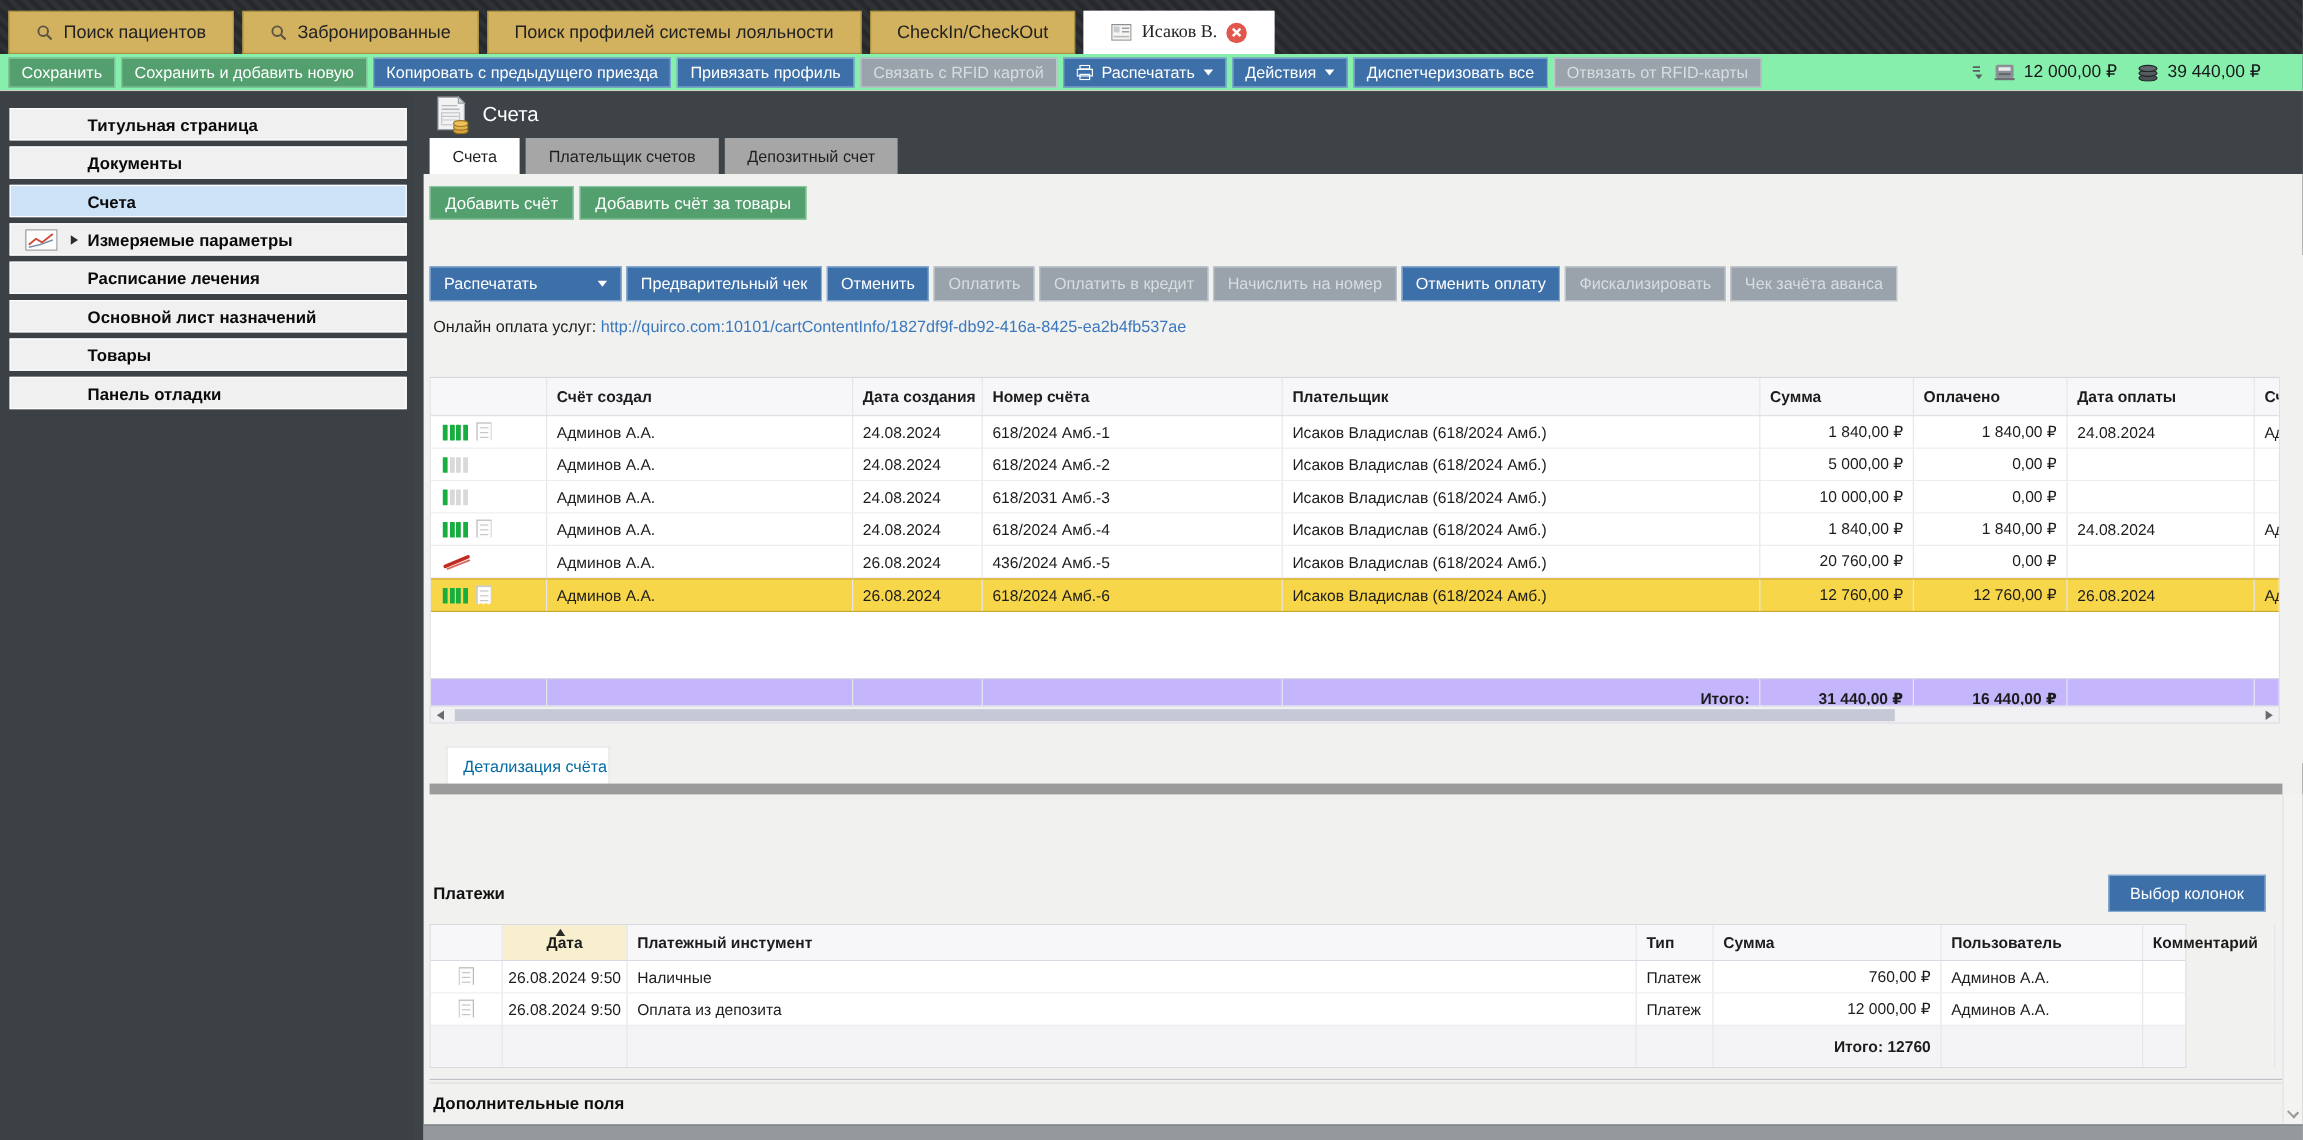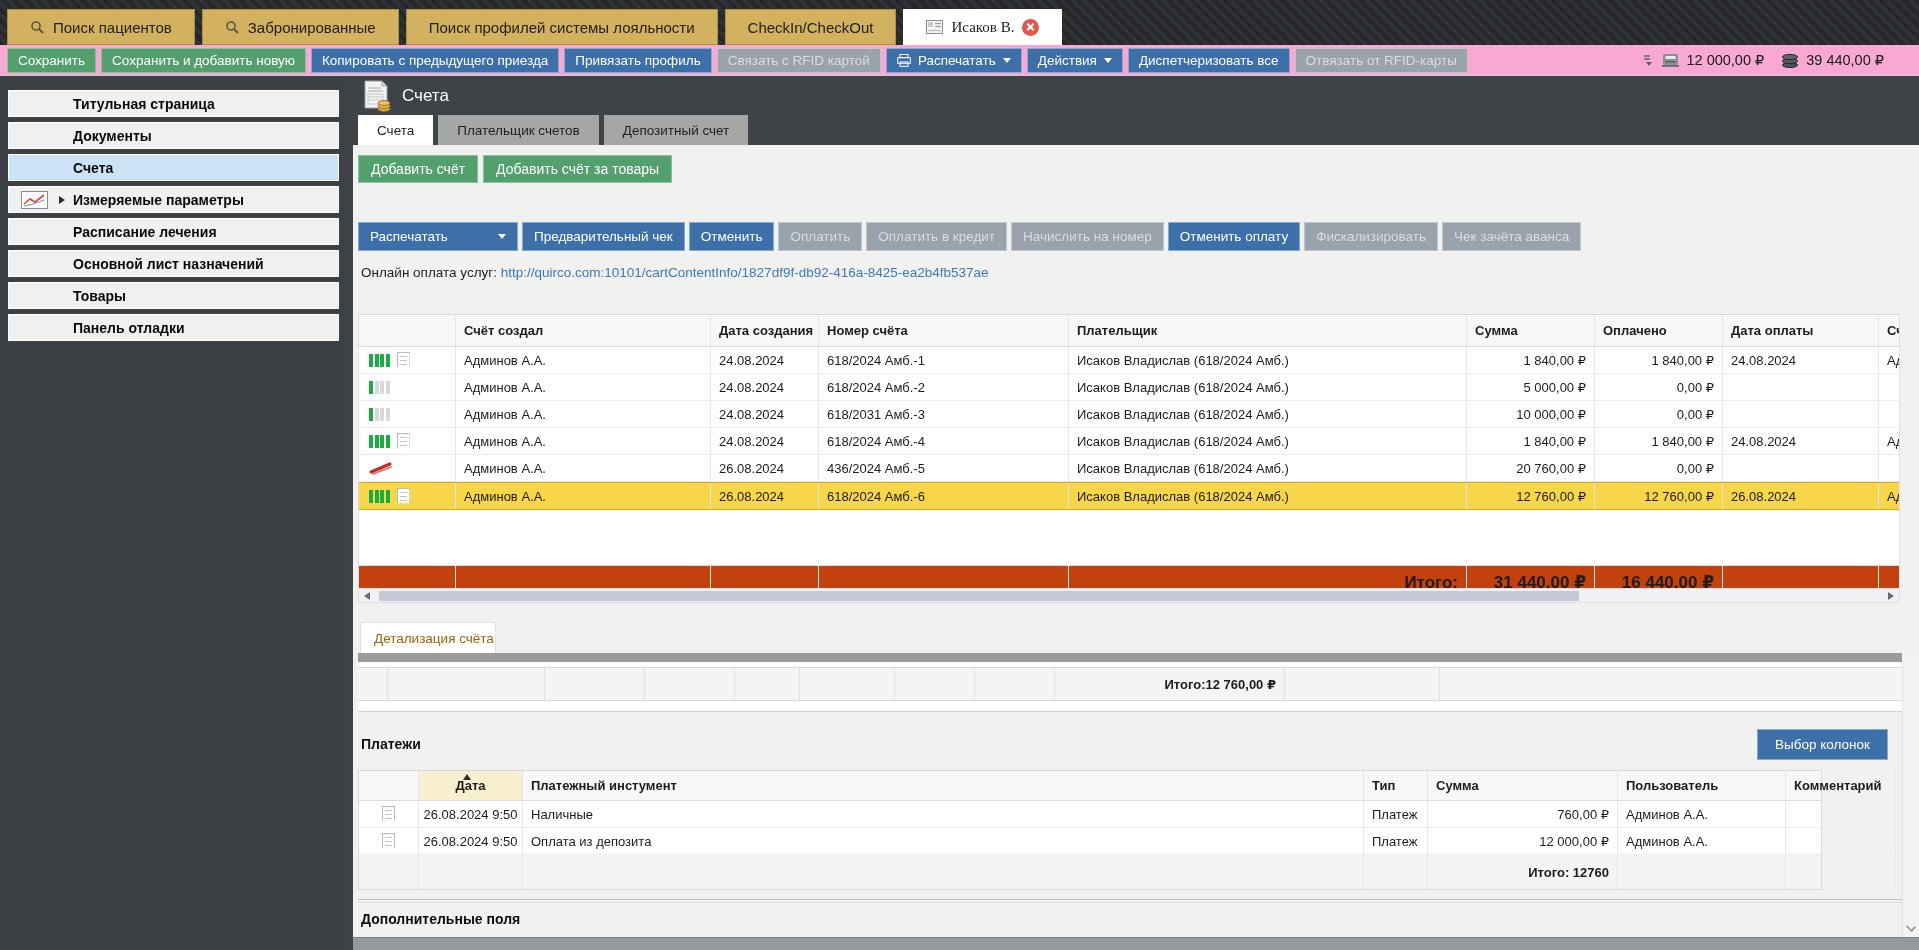--- a/index.html
+++ b/index.html
@@ -26,21 +26,21 @@
     width:17px; height:17px; border-radius:50%; background:#e2574c; position:relative; flex:0 0 auto;
   }
   .close-circle::before,.close-circle::after{
     content:""; position:absolute; left:4px; top:7.5px; width:9px; height:2px; background:#fff;
   }
   .close-circle::before{ transform:rotate(45deg); }
   .close-circle::after{ transform:rotate(-45deg); }
   
   .toolbar{
     position:absolute; left:0; top:45px; width:1919px; height:31px;
-    background:#f9a8d4; border-bottom:1px solid #cfcfcf;
+    background:#86efac; border-bottom:1px solid #cfcfcf;
     display:flex; align-items:center; padding:0 7px; gap:5px;
   }
   .btn{
     height:25px; display:inline-flex; align-items:center; gap:7px;
     padding:0 10px; font-size:13.5px; color:#fff; white-space:nowrap; cursor:default;
   }
   .btn.green{ background:#53a06e; border:1px solid #85c59d; }
   .btn.blue{ background:#3d6fa8; border:1px solid #86abd2; }
   .btn.disabled{ background:#9aa3ab; border:1px solid #bfc6cc; color:#d8dde1;text-align:center; }
   .tri-down{ width:0; height:0; border-left:4px solid transparent; border-right:4px solid transparent; border-top:5px solid #fff; }
@@ -84,38 +84,38 @@
   .c3{ width:250px; flex:0 0 auto; }
   .c4{ width:398px; flex:0 0 auto; }
   .c5{ width:128px; flex:0 0 auto; }
   .c6{ width:128px; flex:0 0 auto; }
   .c7{ width:156px; flex:0 0 auto; }
   .c8{ width:160px; flex:0 0 auto; }
   .num{ justify-content:flex-end; }
   .trow{ display:flex; height:27px; background:#fff; border-bottom:1px solid #ececf1; font-size:13px; }
   .trow.selected{ background:#f7d64a; border-top:1px solid #cda930; border-bottom:1px solid #cda930; height:28px; }
   .inv-filler{ height:55px; background:#fff; }
-  .totals-row{ display:flex; height:35px; background:#c2410c; border-top:1px solid #d9d9e2; border-bottom:1px solid #d9d9e2; font-weight:bold; font-size:17px;align-items:center; }
+  .totals-row{ display:flex; height:35px; background:#c4b5fd; border-top:1px solid #d9d9e2; border-bottom:1px solid #d9d9e2; font-weight:bold; font-size:13px;align-items:center; }
   .totals-row .th{ background:transparent; }
   
   .bars{ display:inline-flex; gap:1.5px; align-items:flex-end; }
   .bars i{ display:block; width:4px; height:13px; background:#d9d9d9; border-radius:0.5px; }
   .bars i.g{ background:#17ad3f; }
   .receipt{ display:block; width:13px; height:17px; background:#fdfdfd; border:1px solid #b9b9b9; position:relative;
     clip-path:polygon(0 0,100% 0,100% 88%,83% 95%,66% 88%,50% 95%,33% 88%,16% 95%,0 88%); }
   .receipt .rl{ position:absolute; left:2px; right:2px; height:1.5px; background:#c7c7c7; }
   .receipt .rl:nth-child(1){ top:3px; } .receipt .rl:nth-child(2){ top:7px; } .receipt .rl:nth-child(3){ top:11px; }
   
   .hscroll{ position:absolute; left:5px; top:443px; width:1542px; height:15px; background:#f1f1f3; border:1px solid #e0e0e4; }
   .hthumb{ position:absolute; left:20px; top:2px; width:1200px; height:10px; background:#c5c8d5; }
   .arr{ position:absolute; top:3px; width:0; height:0; }
   .arr.left{ left:5px; border-top:4.5px solid transparent; border-bottom:4.5px solid transparent; border-right:6px solid #6a6a70; }
   .arr.right{ right:5px; border-top:4.5px solid transparent; border-bottom:4.5px solid transparent; border-left:6px solid #6a6a70; }
   
-  .detail-tab{ position:absolute; left:7px; top:477px; width:136px; height:31px; background:#fff; border:1px solid #e2e2e2; border-bottom:none; display:flex; align-items:center; padding-left:13px; font-size:13.5px; color:#a16207; }
+  .detail-tab{ position:absolute; left:19px; top:477px; width:136px; height:31px; background:#fff; border:1px solid #e2e2e2; border-bottom:none; display:flex; align-items:center; padding-left:13px; font-size:13.5px; color:#0369a1; }
   .splitter{ position:absolute; left:5px; top:508px; right:17px; height:9px; background:#9b9b9b; }
   .detail-frag{ position:absolute; left:5px; top:517px; right:17px; height:50px; background:#fff; border-bottom:1px solid #cfcfd4; }
   .detail-row{ display:flex; margin-top:5px; height:34px; background:#f4f4f6; border-top:1px solid #d9d9e2; border-bottom:1px solid #d9d9e2; font-size:13px; }
   .dcell{ height:100%; border-right:1px solid #e2e2e8; flex:0 0 auto; display:flex; align-items:center; padding:0 8px; }
   .dcell.total{ font-weight:bold; justify-content:flex-end; }
   .dcell.rest{ flex:1 1 auto; border-right:none; }
   
   .payments-title{ position:absolute; left:8px; top:591px; font-weight:bold; font-size:14px; color:#111; }
   .colchooser{ position:absolute; left:1404px; top:584px; width:131px; height:31px; background:#3d6fa8; border:1px solid #86abd2; color:#fff; font-size:13.5px; display:flex; align-items:center; justify-content:center; }
   .pay-table{ position:absolute; left:5px; top:625px; width:1464px; background:#fff; border:1px solid #d9d9e2; font-size:13px; }
@@ -504,35 +504,20 @@
     <div class="hscroll">
       <span class="arr left"></span>
       <div class="hthumb"></div>
       <span class="arr right"></span>
     </div>
 
     <div class="detail-tab">
         <span>Детализация счёта</span>
       </div>
     <div class="splitter"></div>
-    <div class="detail-frag">
-      <div class="detail-row">
-        <div class="dcell" style="width:30px"></div>
-        <div class="dcell" style="width:157px"></div>
-        <div class="dcell" style="width:100px"></div>
-        <div class="dcell" style="width:90px"></div>
-        <div class="dcell" style="width:65px"></div>
-        <div class="dcell" style="width:95px"></div>
-        <div class="dcell" style="width:80px"></div>
-        <div class="dcell" style="width:80px"></div>
-        <div class="dcell total" style="width:230px">Итого:12 760,00 ₽</div>
-        <div class="dcell" style="width:155px"></div>
-        <div class="dcell rest"></div>
-      </div>
-    </div>
 
     <div class="payments-title">Платежи</div>
     <div class="colchooser">
         <span>Выбор колонок</span>
       </div>
 
     <div class="pay-table">
       <div class="pay-head">
         <div class="th p0"></div>
         <div class="th p1">

